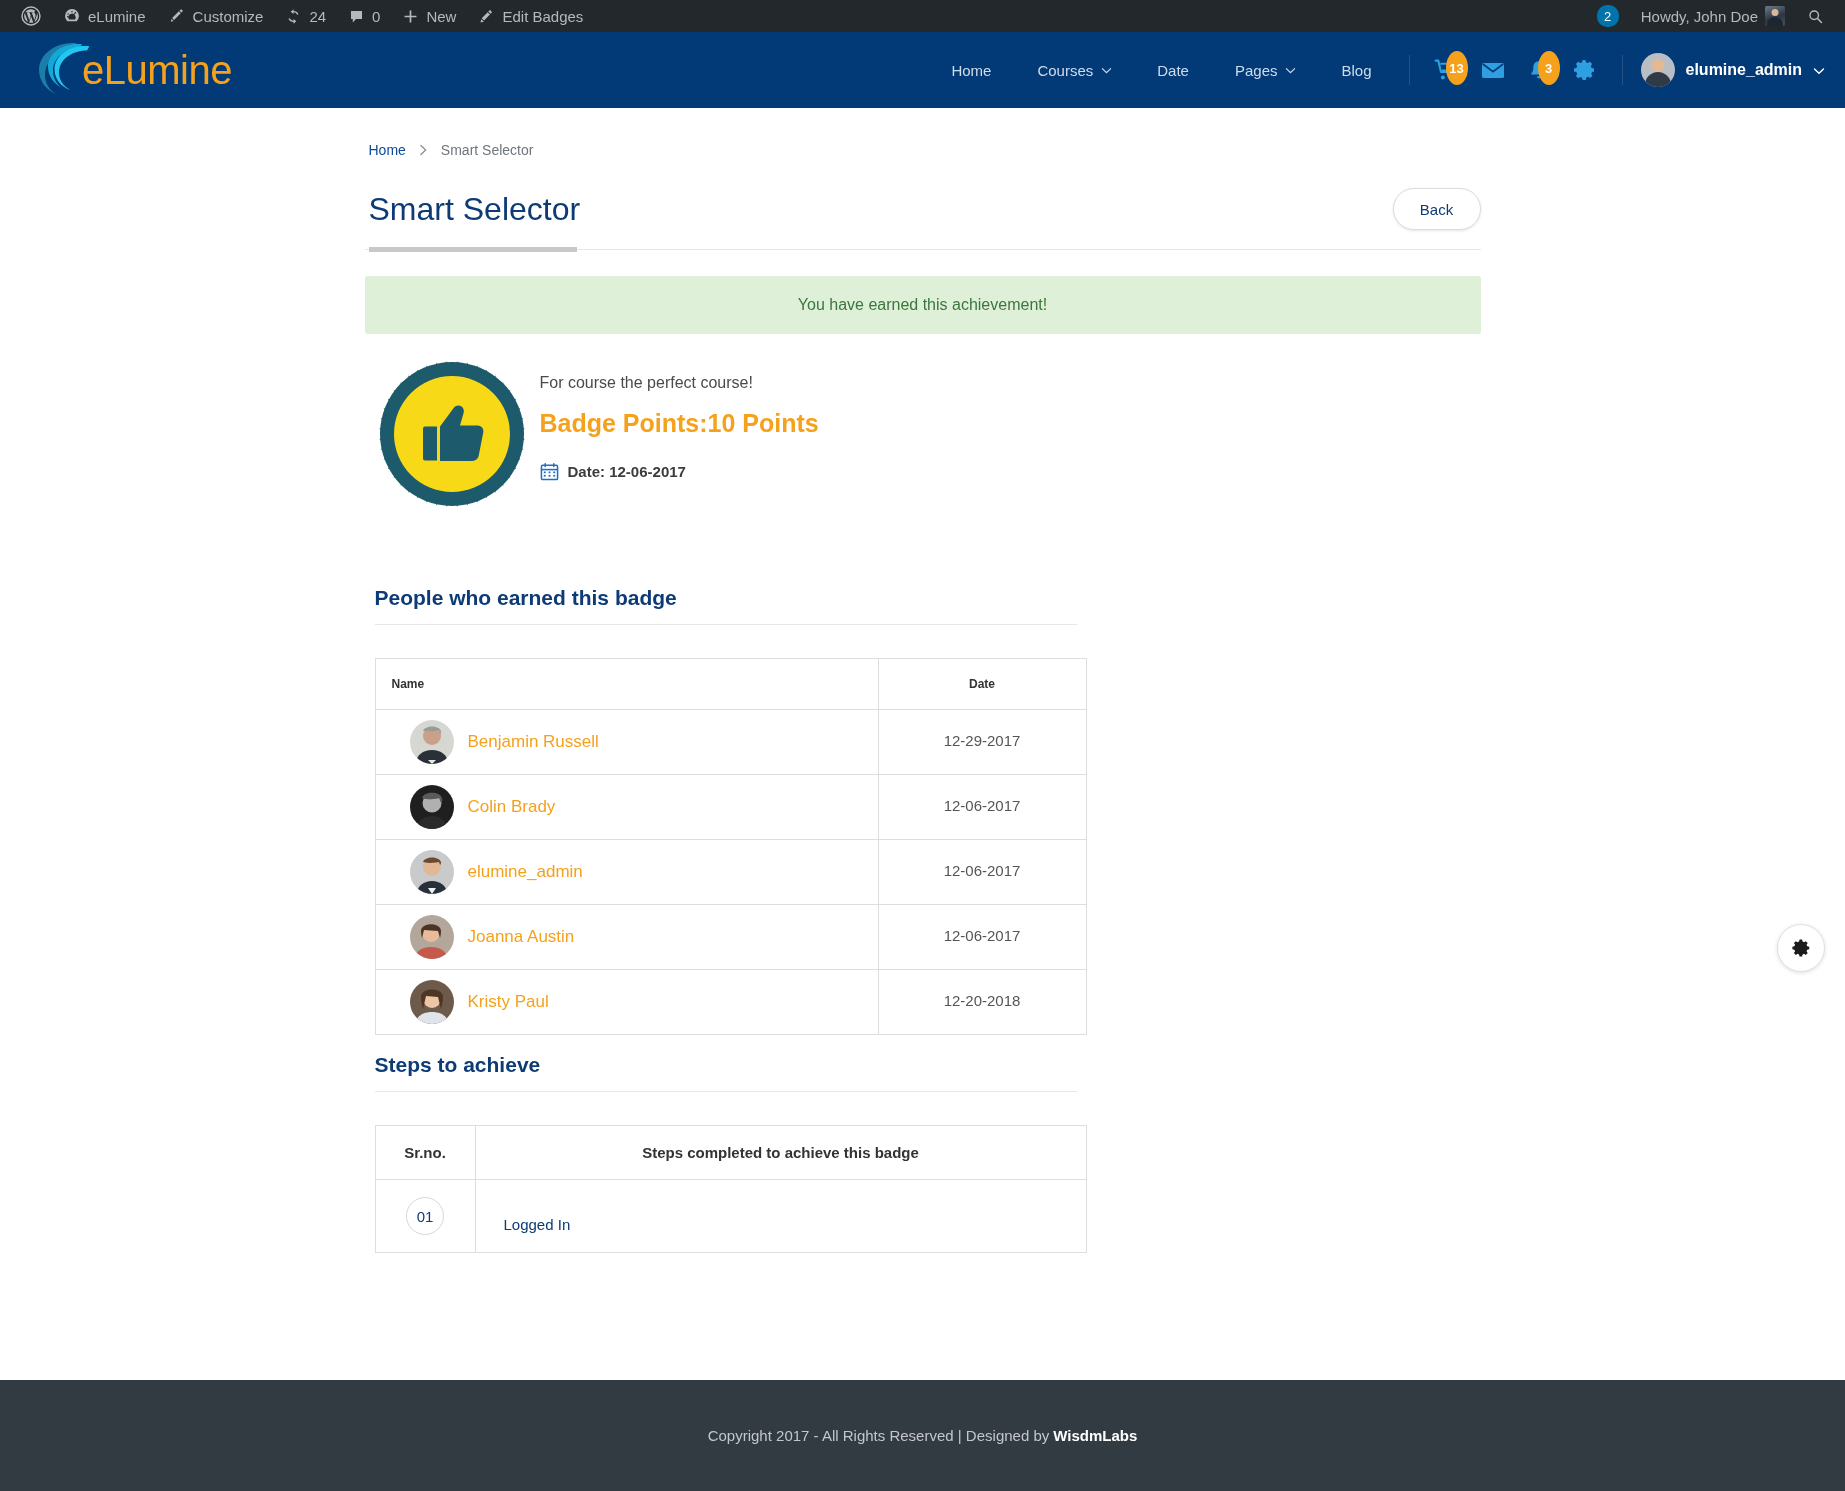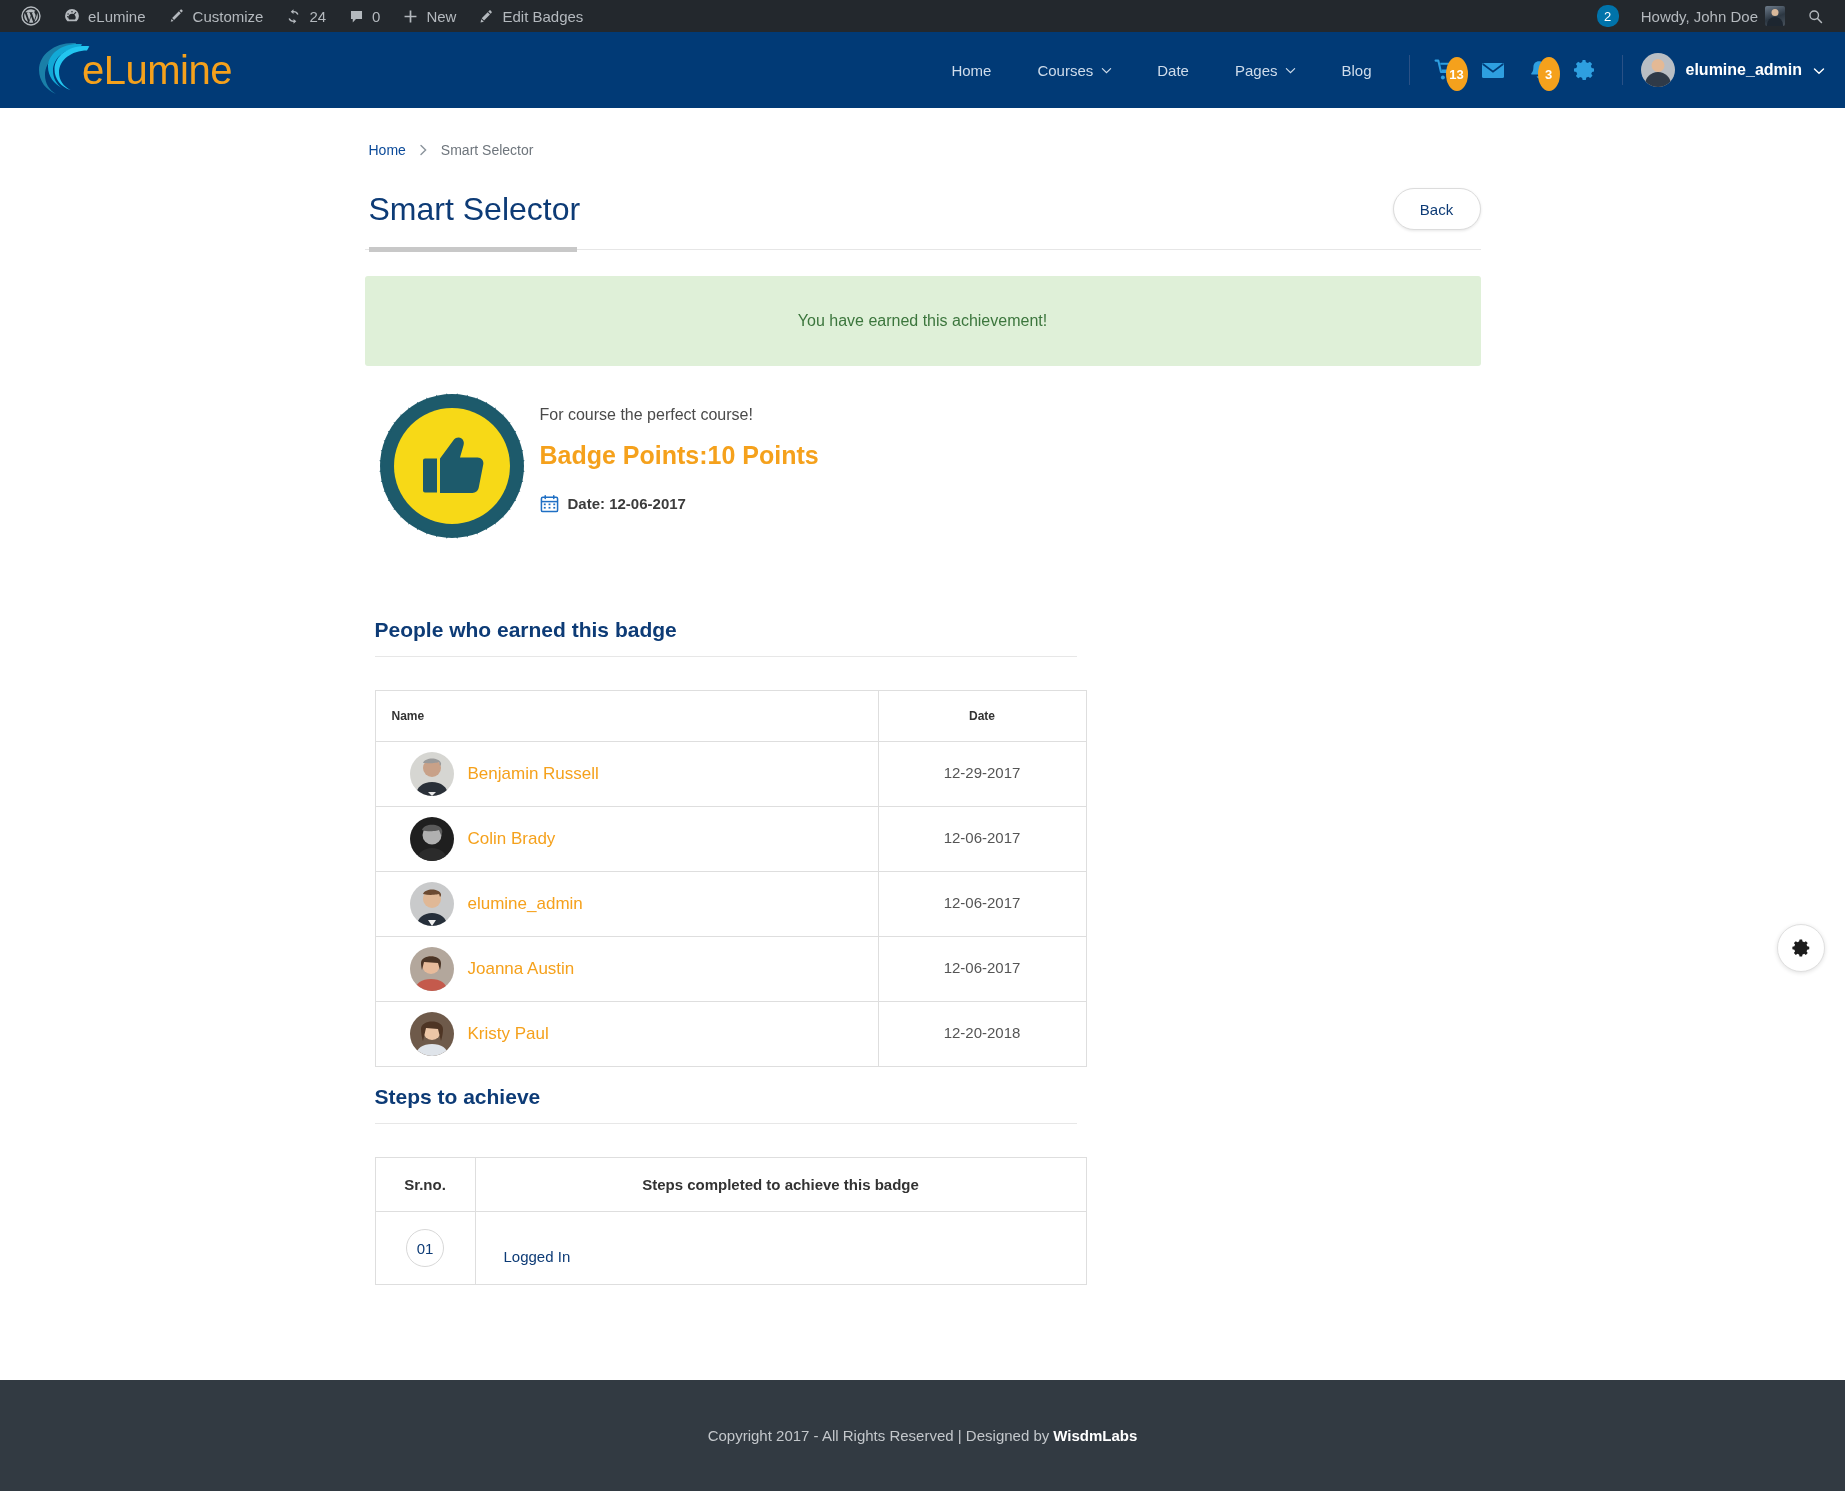--- a/index.html
+++ b/index.html
@@ -86,21 +86,21 @@
     display:flex; align-items:center; gap:8px; cursor:pointer; white-space:nowrap;
   }
   .chev { width:10px; height:10px; display:inline-block; }
   .nav-sep { width:1px; height:30px; background:#2a5186; margin: 0 14px; }
   .nav-icons { display:flex; align-items:center; gap:0; }
   .nav-ico-btn {
     position:relative; width:46px; height:50px;
     display:flex; align-items:center; justify-content:center; cursor:pointer;
   }
   .badge-dot {
-    position:absolute; top:12px; right:2px;
+    position:absolute; top:6px; right:2px;
     background:#f5a11c; color:#fff; border-radius:50%;
     min-width:22px; height:34px; font-size:13px;
     display:flex; align-items:center; justify-content:center;
     font-weight:600; padding:0 3px;
   }
   .nav-user { display:flex; align-items:center; gap:11px; padding-left:4px; cursor:pointer; }
   .nav-user-name { color:#ffffff; font-size:16px; font-weight:600; }
   .avatar-circ {
     width:34px; height:34px; border-radius:50%; overflow:hidden; position:relative;
     background:#b9bec4;
@@ -140,21 +140,21 @@
     box-shadow: 0 1px 3px rgba(0,0,0,.10);
     font-family:"Liberation Sans", sans-serif;
   }
 
   .alert-success {
     margin-top: 46px;
     background:#dff0d8;
     color:#3c763d;
     text-align:center;
     font-size:16px;
-    padding:36px 12px;
+    padding:20px 12px;
     border-radius:3px;
   }
 
   .badge-block { display:flex; gap:0; margin-top:22px; }
   .badge-img-wrap { width:175px; display:flex; justify-content:center; padding-top:4px;}
   .badge-info { padding-top:18px; }
   .badge-desc { font-size:16px; color:#4a4a4a; }
   .badge-points {
     font-size:25px; color:#f5a11c; font-weight:700; margin-top:17px;
   }

